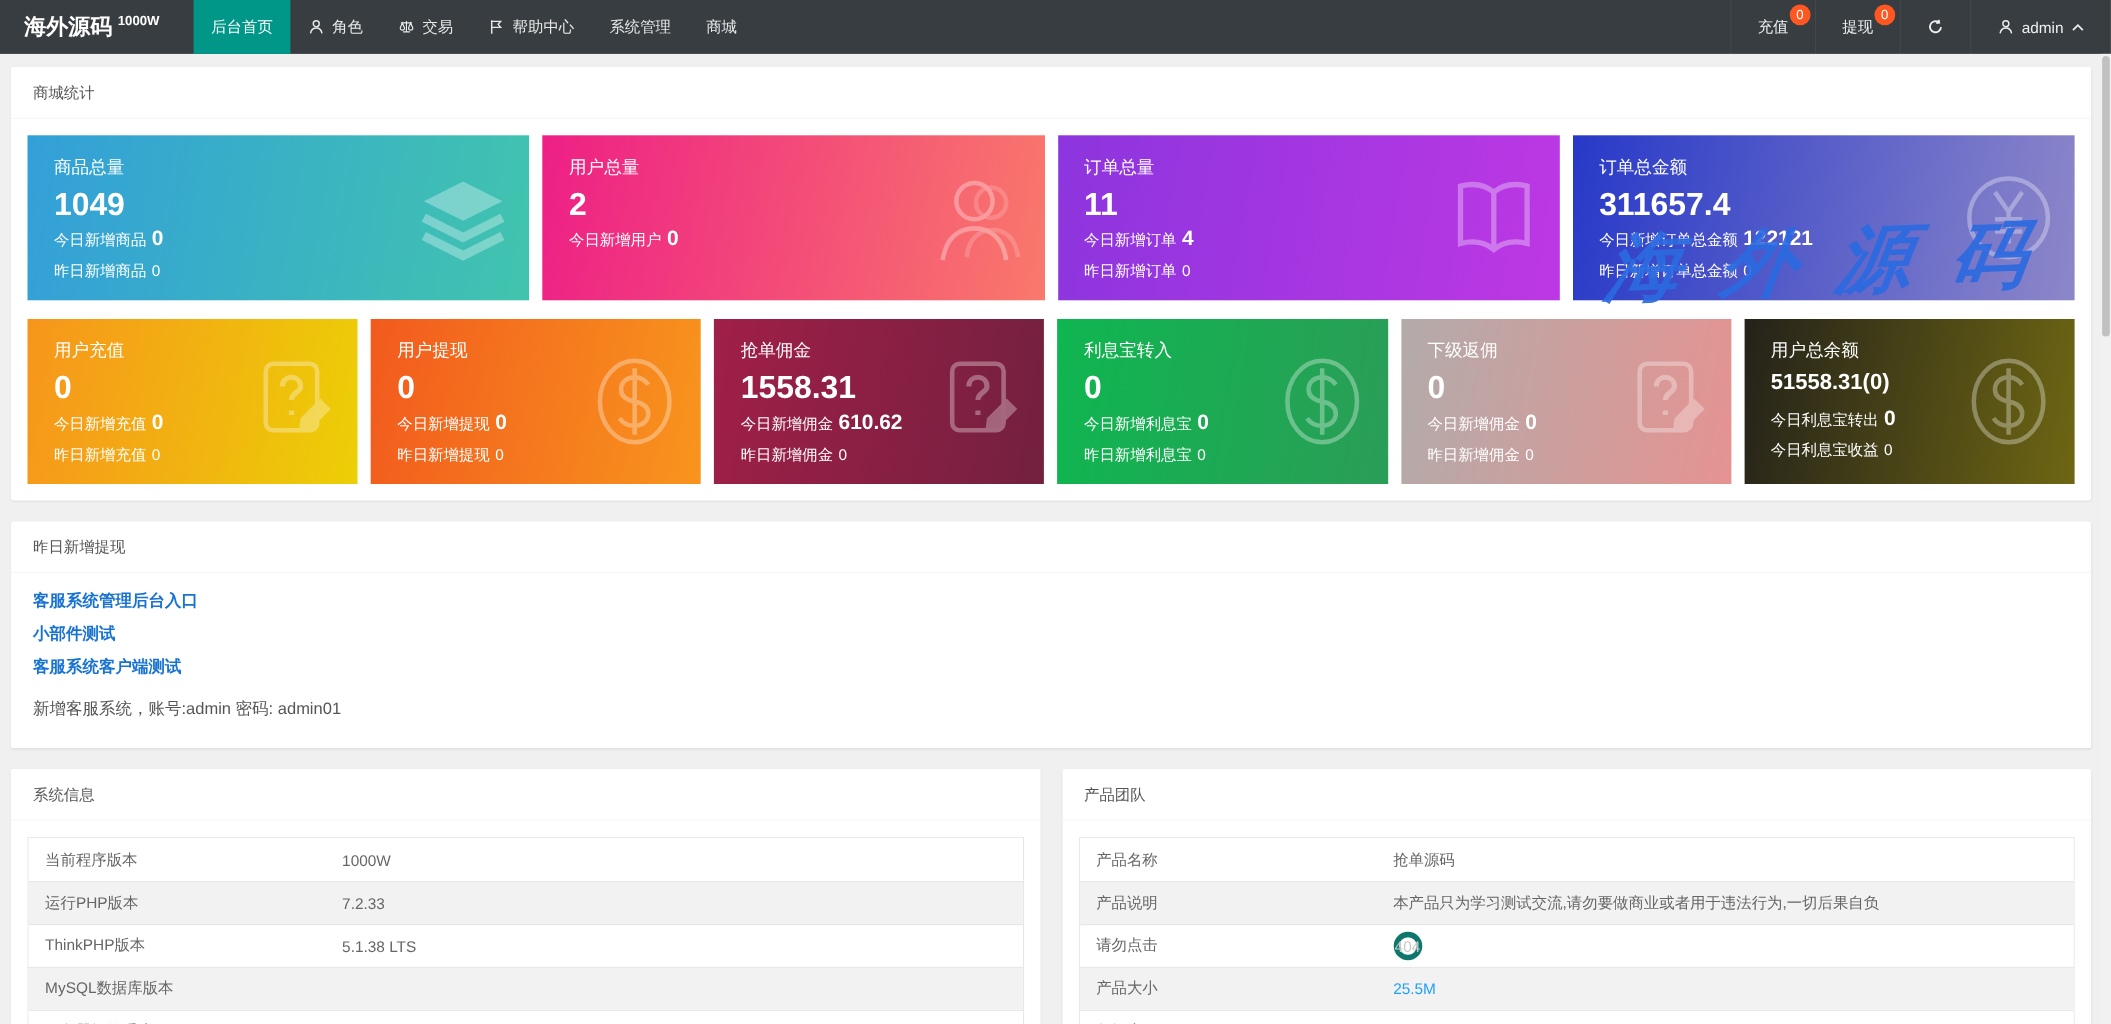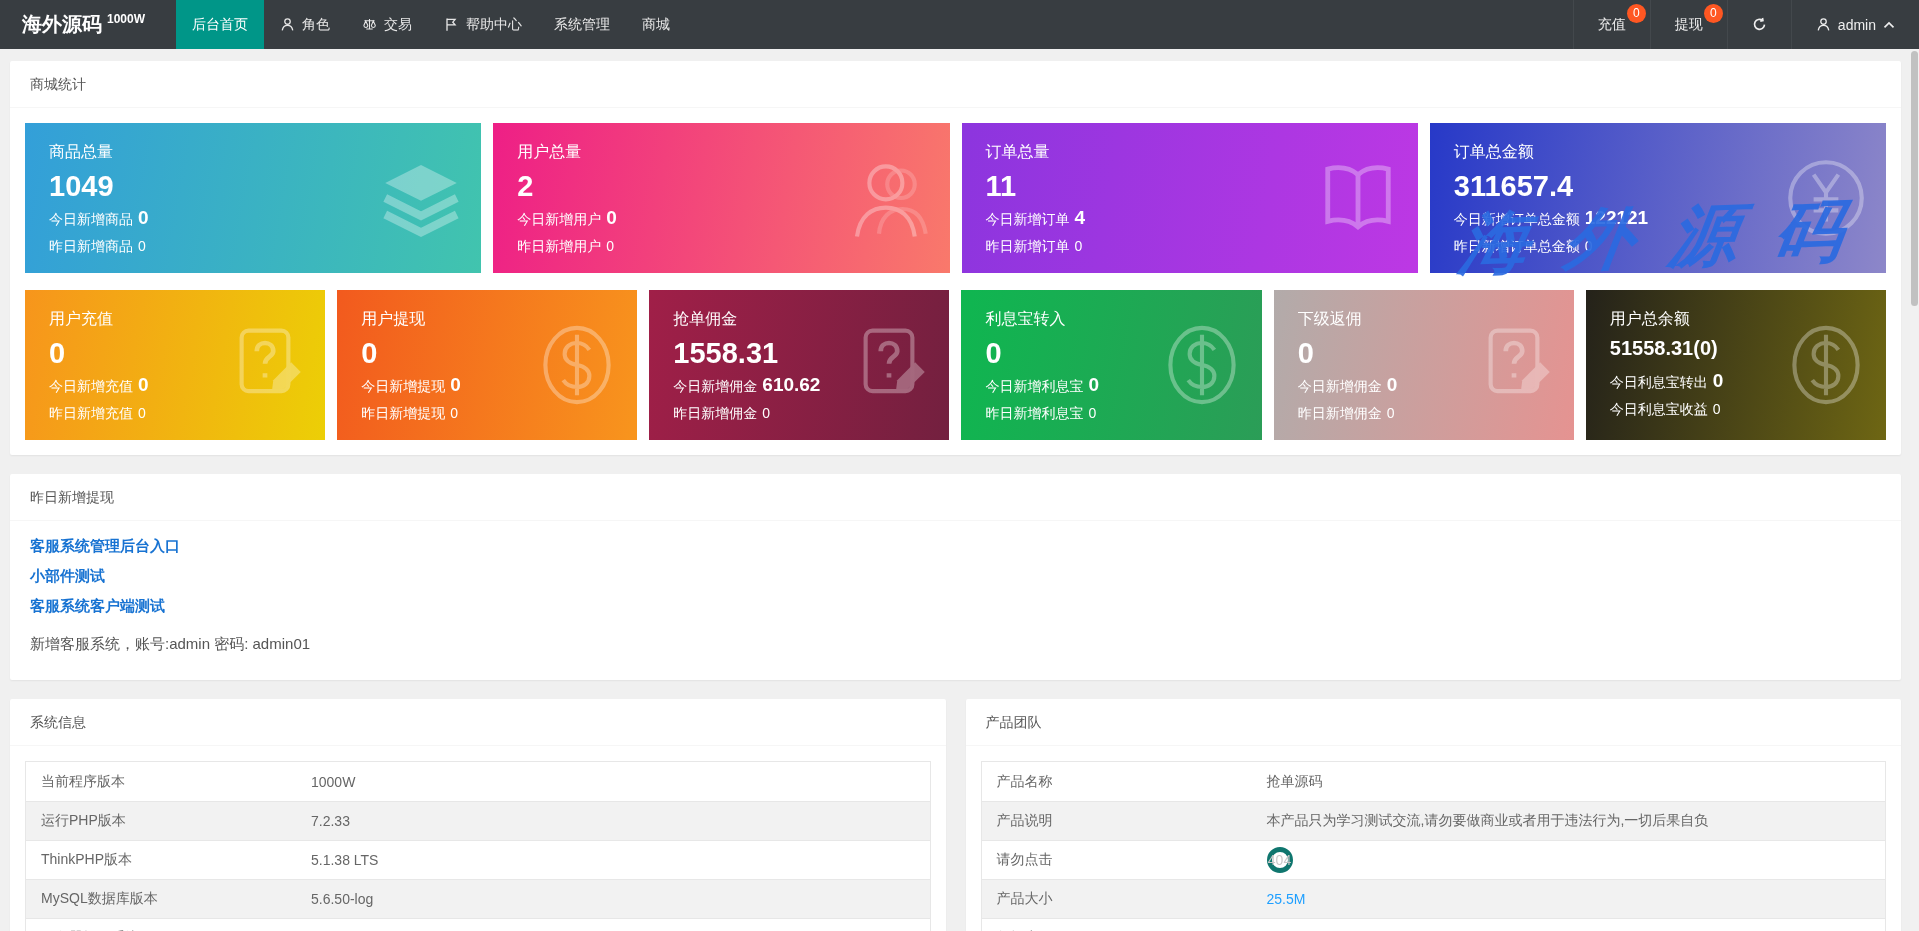--- a/index.html
+++ b/index.html
@@ -157,21 +157,20 @@
                 <path d="M32 8 6 21l26 13 26-13z" fill="currentColor"></path>
                 <path d="M6 32l26 13 26-13" fill="none" stroke="currentColor" stroke-width="6"></path>
                 <path d="M6 44l26 13 26-13" fill="none" stroke="currentColor" stroke-width="6"></path>
               </svg>
             </span>
           </div>
           <div class="stat-card" style="background: linear-gradient(100deg, rgb(238, 31, 134), rgb(249, 121, 107));">
             <div class="sc-title">用户总量</div>
             <div class="sc-value">2</div>
             <div class="sc-line">今日新增用户<b>0</b></div>
-            <div class="sc-line yest">昨日新增用户<span>0</span></div>
             <span class="sc-icon">
               <svg viewBox="0 0 64 64" fill="none" stroke="currentColor" stroke-width="3">
                 <circle cx="40" cy="22" r="10" opacity=".55"></circle>
                 <path d="M24 58c1-12 8-18 17-18s15 6 17 18" opacity=".55"></path>
                 <circle cx="29" cy="21" r="12"></circle>
                 <path d="M8 60c2-15 11-21 21-21s19 6 21 21"></path>
               </svg>
             </span>
           </div>
           <div class="stat-card" style="background: linear-gradient(100deg, rgb(140, 53, 222), rgb(189, 56, 228));">
@@ -300,21 +299,20 @@
           <div class="info-row alt">
             <div class="info-label">运行PHP版本</div>
             <div class="info-value">7.2.33</div>
           </div>
           <div class="info-row">
             <div class="info-label">ThinkPHP版本</div>
             <div class="info-value">5.1.38 LTS</div>
           </div>
           <div class="info-row alt">
             <div class="info-label">MySQL数据库版本</div>
-            <div class="info-value">5.6.50-log</div>
           </div>
           <div class="info-row">
             <div class="info-label">服务器操作系统</div>
             <div class="info-value">Linux</div>
           </div>
         </div>
     </div>
     <div class="panel">
       <div class="panel-header">产品团队</div>
       <div class="info-table" id="product-table">

